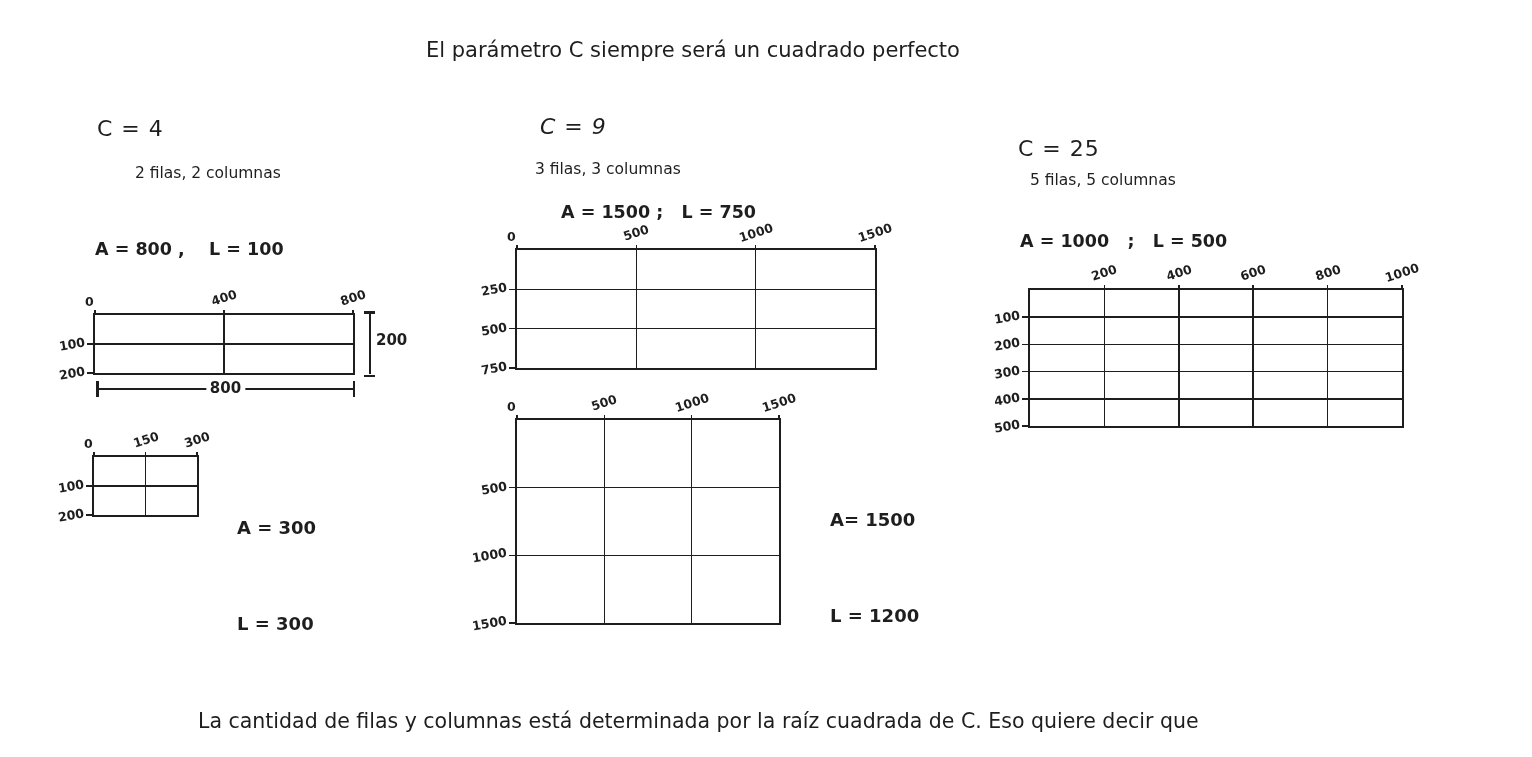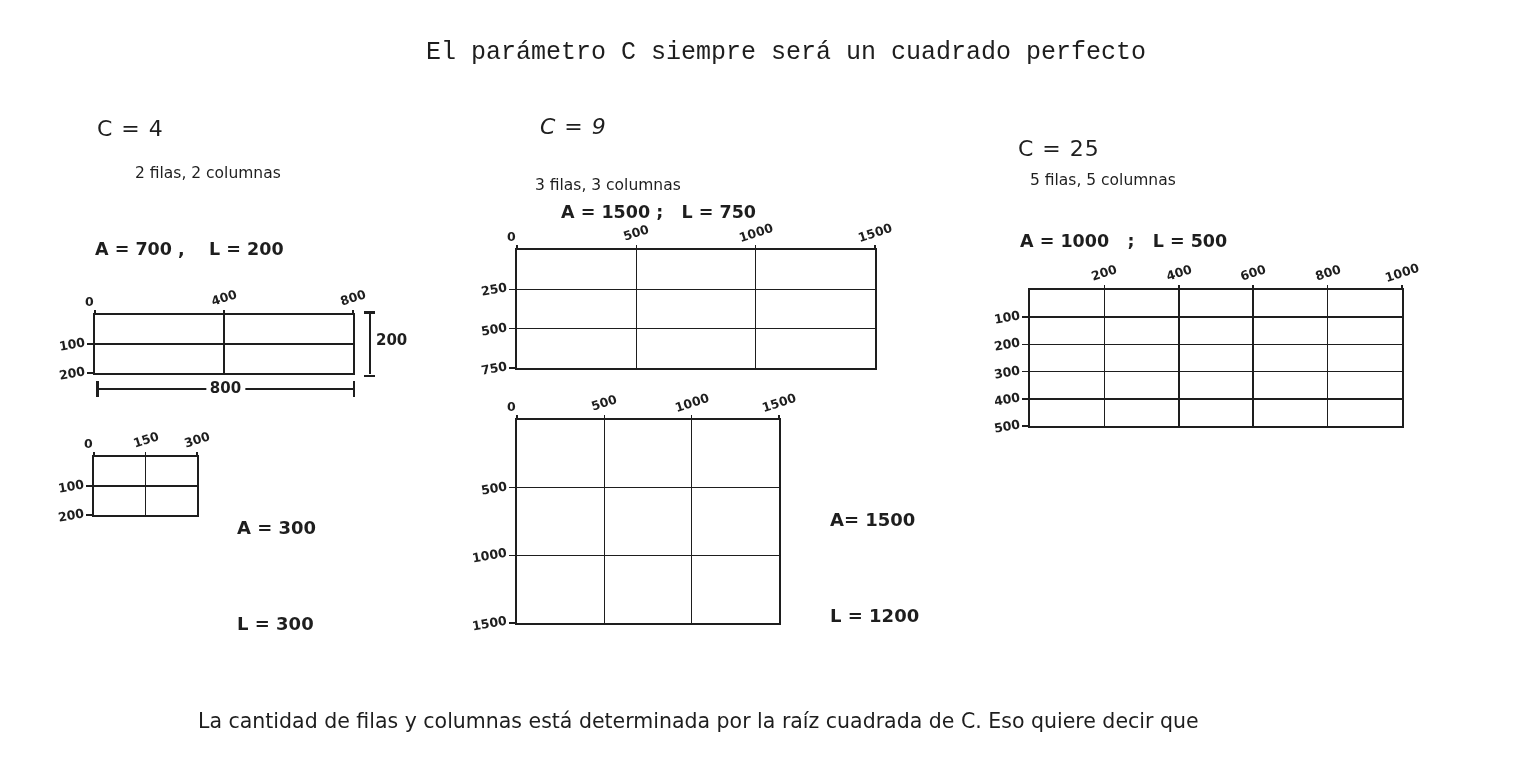--- a/index.html
+++ b/index.html
@@ -4,21 +4,21 @@
 <style>
   :root { --ink:#1e1e1e; }
   * { box-sizing:border-box; }
   html,body { margin:0; padding:0; }
   body {
     width:1532px; height:757px; background:#ffffff; position:relative;
     overflow:hidden; color:var(--ink);
     font-family:"DejaVu Sans","Liberation Sans",sans-serif;
   }
   .abs { position:absolute; white-space:pre; }
-  .title { font-size:25px;font-family:Liberation Mono, monospace; }
+  .title { font-size:21px; }
   .sec-head { font-size:22px; letter-spacing:1px; }
   .sub { font-size:15.5px; }
   .params { font-size:17.5px; font-weight:bold; }
   .params-sm { font-size:18px; font-weight:bold; line-height:32px; }
   .footer { font-size:20.5px; line-height:31px; white-space:pre; }
 
   
   .grid { position:absolute; border:2px solid var(--ink); }
   .vline { position:absolute; top:0; bottom:0; width:1.6px; background:var(--ink); }
   .hline { position:absolute; left:0; right:0; height:1.6px; background:var(--ink); }
@@ -38,21 +38,21 @@
   .dimlab { position:absolute; font-size:15px; font-weight:bold; background:#fff; padding:0 4px; }
   .dimlab-center { left:50%; top:50%; transform:translate(-50%,-54%); }
 </style>
 </head>
 <body>
 
 <div class="abs title" style="left:426px; top:38px;">El parámetro C siempre será un cuadrado perfecto</div>
 
 <div class="abs sec-head" style="left:97px; top:116px;">C = 4</div>
 <div class="abs sub" style="left:135px; top:164px;">2 filas, 2 columnas</div>
-<div class="abs params" style="left:95px; top:239px;">A = 700 ,    L = 200</div>
+<div class="abs params" style="left:95px; top:239px;">A = 800 ,    L = 100</div>
 
 <div class="grid" style="left:93px; top:313px; width:262px; height:62px;">
     <div class="vline" style="left: calc(50% - 0.8px);"></div>
     <div class="hline" style="top: calc(50% - 0.8px);"></div>
     <div class="tick-top" style="left: calc(0% - 0.8px);"></div>
     <span class="xlab zero" style="left: 0%;">0</span>
     <div class="tick-top" style="left: calc(50% - 0.8px);"></div>
     <span class="xlab" style="left: 50%;">400</span>
     <div class="tick-top" style="left: calc(100% - 0.8px);"></div>
     <span class="xlab" style="left: 100%;">800</span>
@@ -90,21 +90,21 @@
     <div class="tick-left" style="top: calc(100% - 0.8px);"></div>
     <span class="ylab" style="top: 100%;">200</span>
   </div>
 
 <div class="abs params-sm" style="left:237px; top:448px;">
   <div>A = 300</div>
   <div>L = 300</div>
 </div>
 
 <div class="abs sec-head" style="left:540px; top:114px;font-style:italic;">C = 9</div>
-<div class="abs sub" style="left:535px; top:176px;">3 filas, 3 columnas</div>
+<div class="abs sub" style="left:535px; top:160px;">3 filas, 3 columnas</div>
 <div class="abs params" style="left:561px; top:202px;">A = 1500 ;   L = 750</div>
 
 <div class="grid" style="left:515px; top:248px; width:362px; height:122px;">
     <div class="vline" style="left: calc(33.333% - 0.8px);"></div>
     <div class="vline" style="left: calc(66.667% - 0.8px);"></div>
     <div class="hline" style="top: calc(33.333% - 0.8px);"></div>
     <div class="hline" style="top: calc(66.667% - 0.8px);"></div>
     <div class="tick-top" style="left: calc(0% - 0.8px);"></div>
     <span class="xlab zero" style="left: 0%;">0</span>
     <div class="tick-top" style="left: calc(33.333% - 0.8px);"></div>

